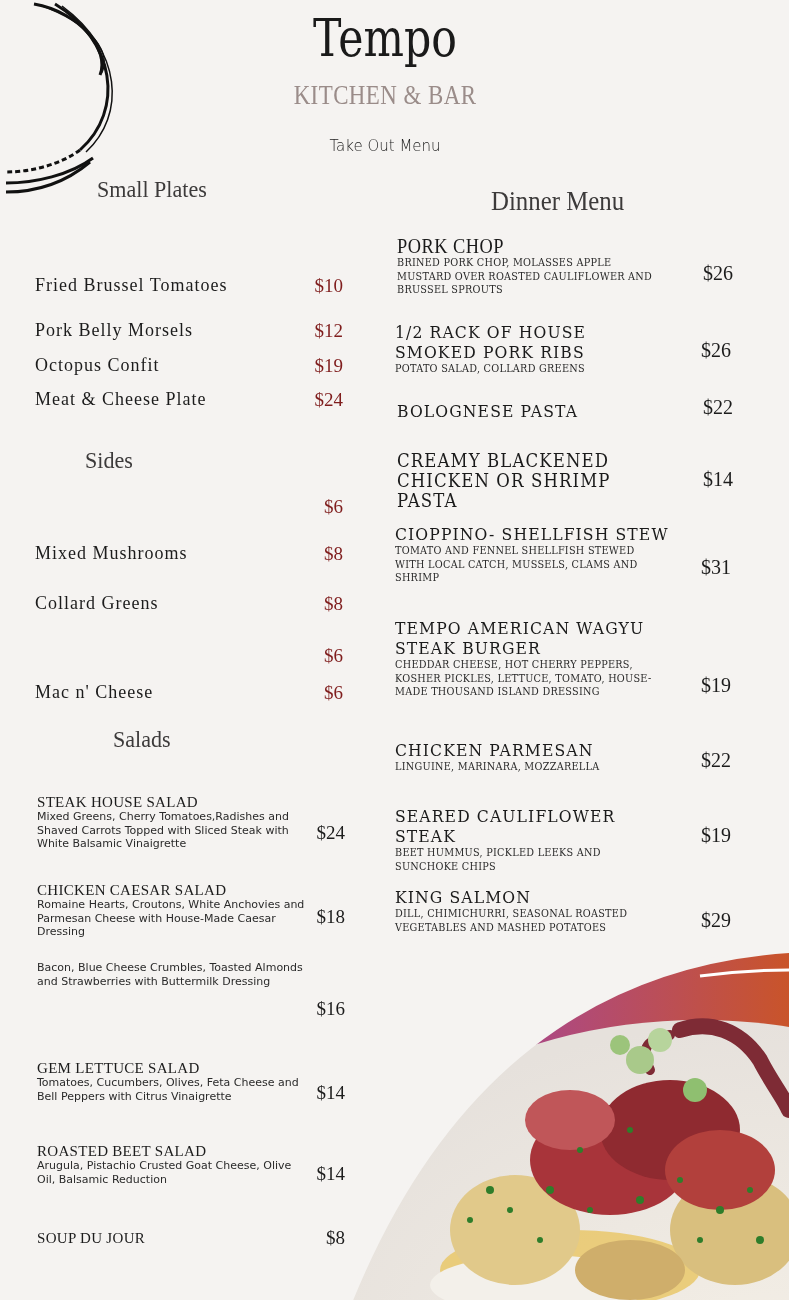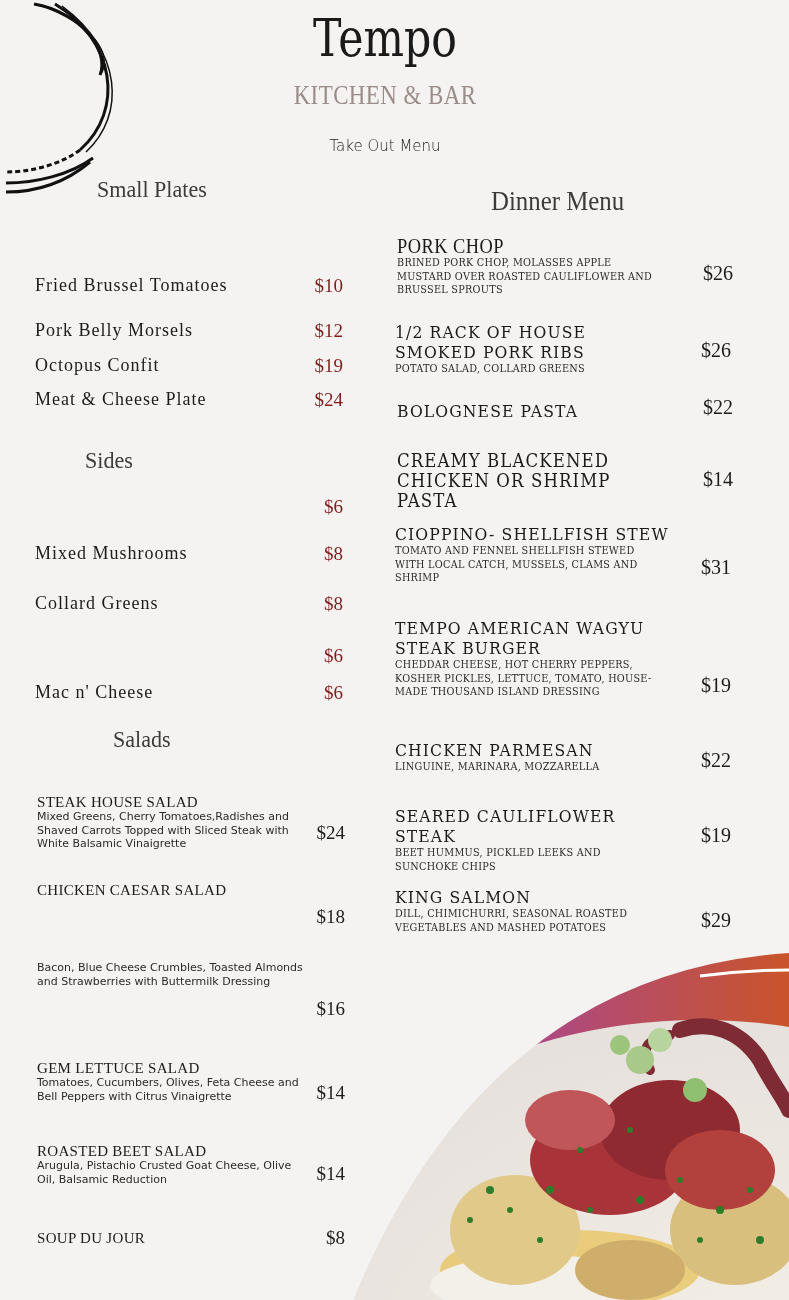--- a/index.html
+++ b/index.html
@@ -127,20 +127,21 @@
 </div>
 
 <div class="abs section-h" style="left:113px; top:726px;">Salads</div>
 <div class="salad" style="top:794px;">
   <div class="salad-name">STEAK HOUSE SALAD</div>
   <div class="salad-desc">Mixed Greens, Cherry Tomatoes,Radishes and Shaved Carrots Topped with Sliced Steak with White Balsamic Vinaigrette</div>
   <div class="salad-price" style="top:28px;">$24</div>
 </div>
 <div class="salad" style="top:882px;">
   <div class="salad-name">CHICKEN CAESAR SALAD</div>
+  <div class="salad-desc">Romaine Hearts, Croutons, White Anchovies and Parmesan Cheese with House-Made Caesar Dressing</div>
   <div class="salad-price" style="top:24px;">$18</div>
 </div>
 <div class="salad" style="top:961px;">
   <div class="salad-desc">Bacon, Blue Cheese Crumbles, Toasted Almonds and Strawberries with Buttermilk Dressing</div>
   <div class="salad-price" style="top:37px;">$16</div>
 </div>
 <div class="salad" style="top:1060px;">
   <div class="salad-name">GEM LETTUCE SALAD</div>
   <div class="salad-desc">Tomatoes, Cucumbers, Olives, Feta Cheese and Bell Peppers with Citrus Vinaigrette</div>
   <div class="salad-price" style="top:22px;">$14</div>

